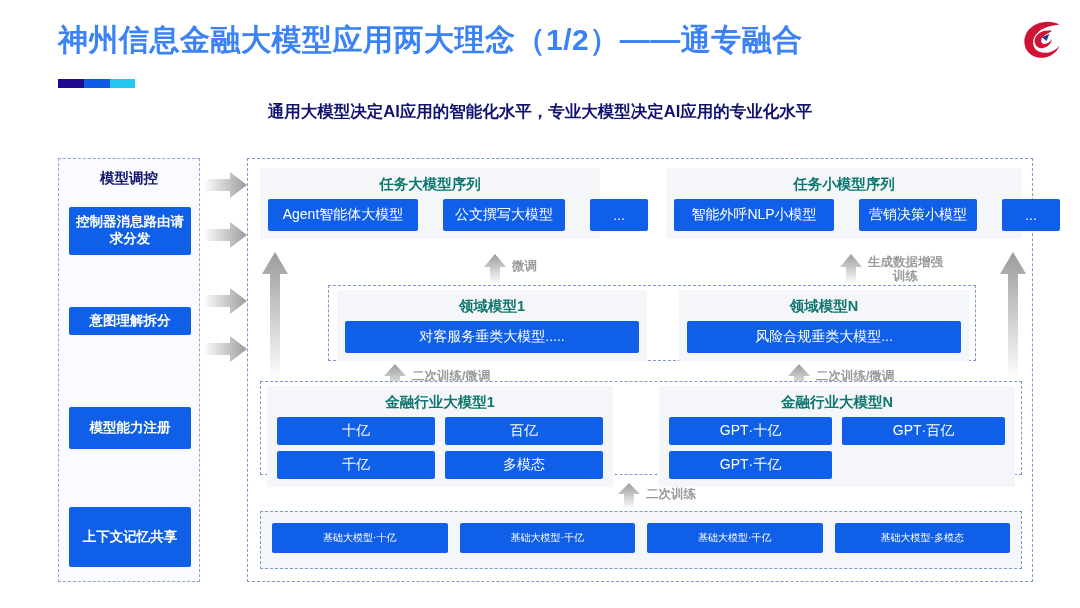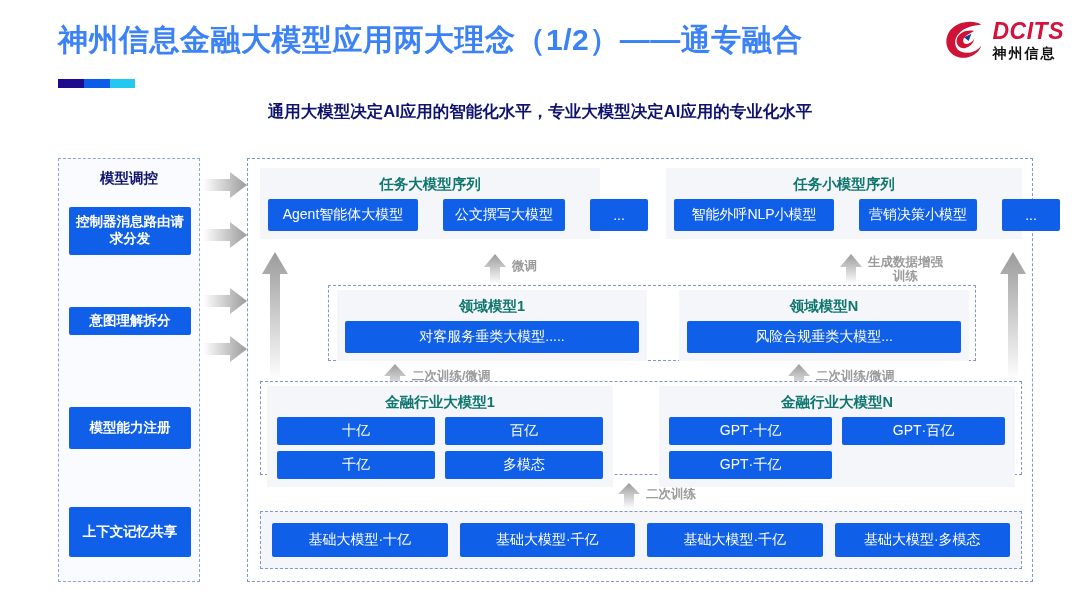--- a/index.html
+++ b/index.html
@@ -46,21 +46,21 @@
   .rail-box {
     position: absolute; left: 10px; width: 122px;
     background: #0f5fe8; color: #fff; border-radius: 2px;
     font-size: 13.5px; font-weight: 700; text-align: center;
     display: flex; align-items: center; justify-content: center;
     line-height: 1.25; padding: 0 5px;
   }
   .rail-box.b1 { top: 48px;  height: 48px; }
   .rail-box.b2 { top: 148px; height: 28px; }
   .rail-box.b3 { top: 248px; height: 42px; }
-  .rail-box.b4 { top: 348px; height: 50px; }
+  .rail-box.b4 { top: 348px; height: 60px; }
 
   
   .rarrow { position: absolute; left: 203px; width: 44px; height: 26px; }
 
   
   .stack {
     position: absolute; left: 247px; top: 158px; width: 786px; height: 424px;
     border: 1px dashed #7f97cf;
   }
 
@@ -108,21 +108,21 @@
     padding: 0 10px 8px;
   }
   .grid2 .chip { padding: 5px 4px; font-size: 14px; }
 
   
   .base-wrap {
     position: absolute; left: 12px; top: 352px; width: 762px; height: 58px;
     border: 1px dashed #7f97cf; background: #f4f6fa;
   }
   .base-row { display: flex; gap: 12px; padding: 11px 11px; }
-  .base-row .chip { flex: 1; font-size: 14px; padding: 8px 2px; }
+  .base-row .chip { flex: 1; font-size: 10px; padding: 8px 2px; }
 
   
   .uarrow { position: absolute; }
   .alabel {
     position: absolute; font-size: 12.5px; font-weight: 700; color: #9a9a9a;
     line-height: 1.15; white-space: pre-line;
   }
 </style>
 </head>
 <body>
@@ -135,24 +135,20 @@
     <i class="rule-b"></i>
     <i class="rule-c"></i>
   </div>
 
   <div class="logo">
     <svg class="logo-mark" viewBox="0 0 46 44">
       <path d="M41 5 C30 -1 12 2 5 14 C-1 25 4 38 16 41 C26 43.5 38 38 41 28 C36 35 26 38 19 35 C11 31.5 10 22 16 15 C22 8 33 6 41 5 Z" fill="#cf1336"></path>
       <path d="M33 12 C25 10 16 14 14 21 C12.5 27 17 32 23 31 C28 30 32 26 33 21 C30.5 25 26 27.5 23 26 C20 24.5 20.5 20 24 17.5 C27 15.3 30.5 13.5 33 12 Z" fill="#cf1336"></path>
       <path d="M22 19 L30 15 L27 23 Z" fill="#1b3c8f"></path>
     </svg>
-    <div class="logo-txt">
-      <div class="logo-en">DCITS</div>
-      <div class="logo-cn">神州信息</div>
-    </div>
   </div>
 
   <div class="subtitle">通用大模型决定AI应用的智能化水平，专业大模型决定AI应用的专业化水平</div>
 
   <div class="rail">
     <div class="rail-title">模型调控</div>
     <div class="rail-box b1">控制器消息路由请求分发</div>
     <div class="rail-box b2">意图理解拆分</div>
     <div class="rail-box b3">模型能力注册</div>
     <div class="rail-box b4">上下文记忆共享</div>

